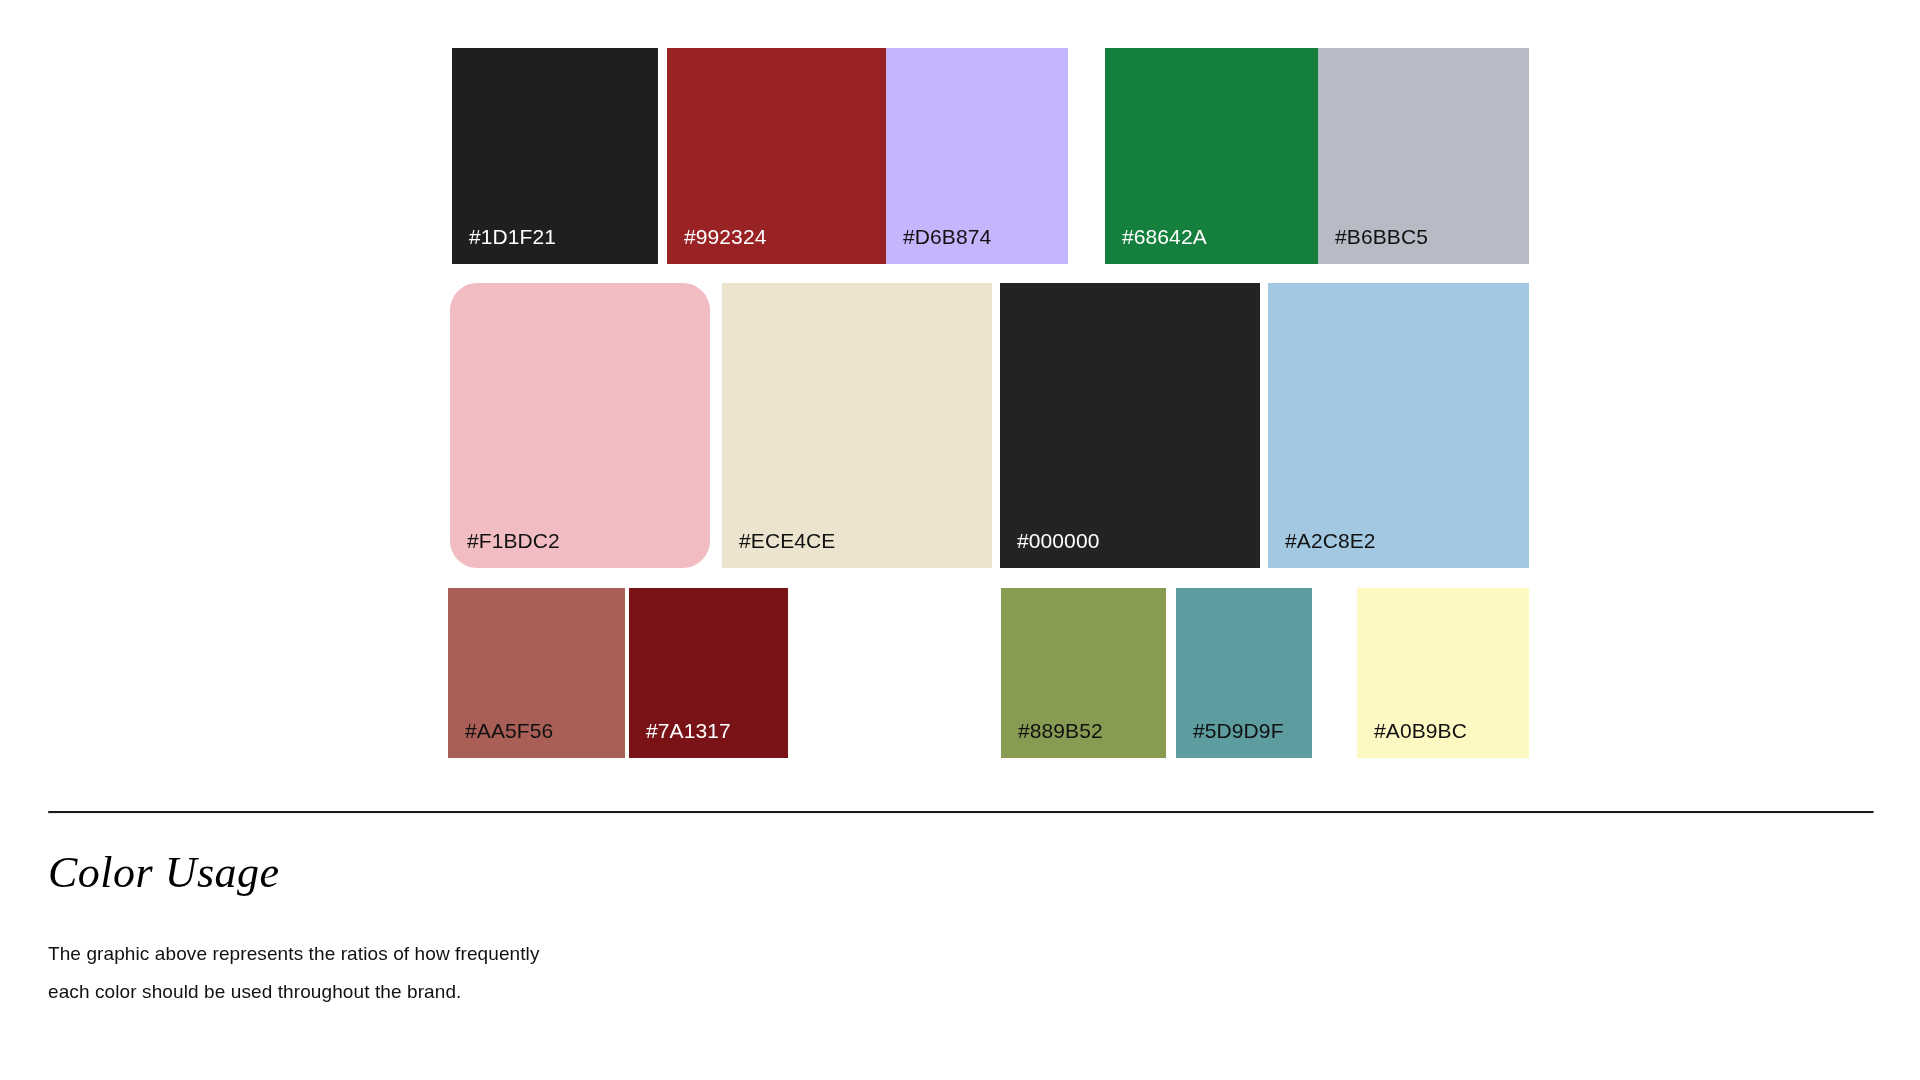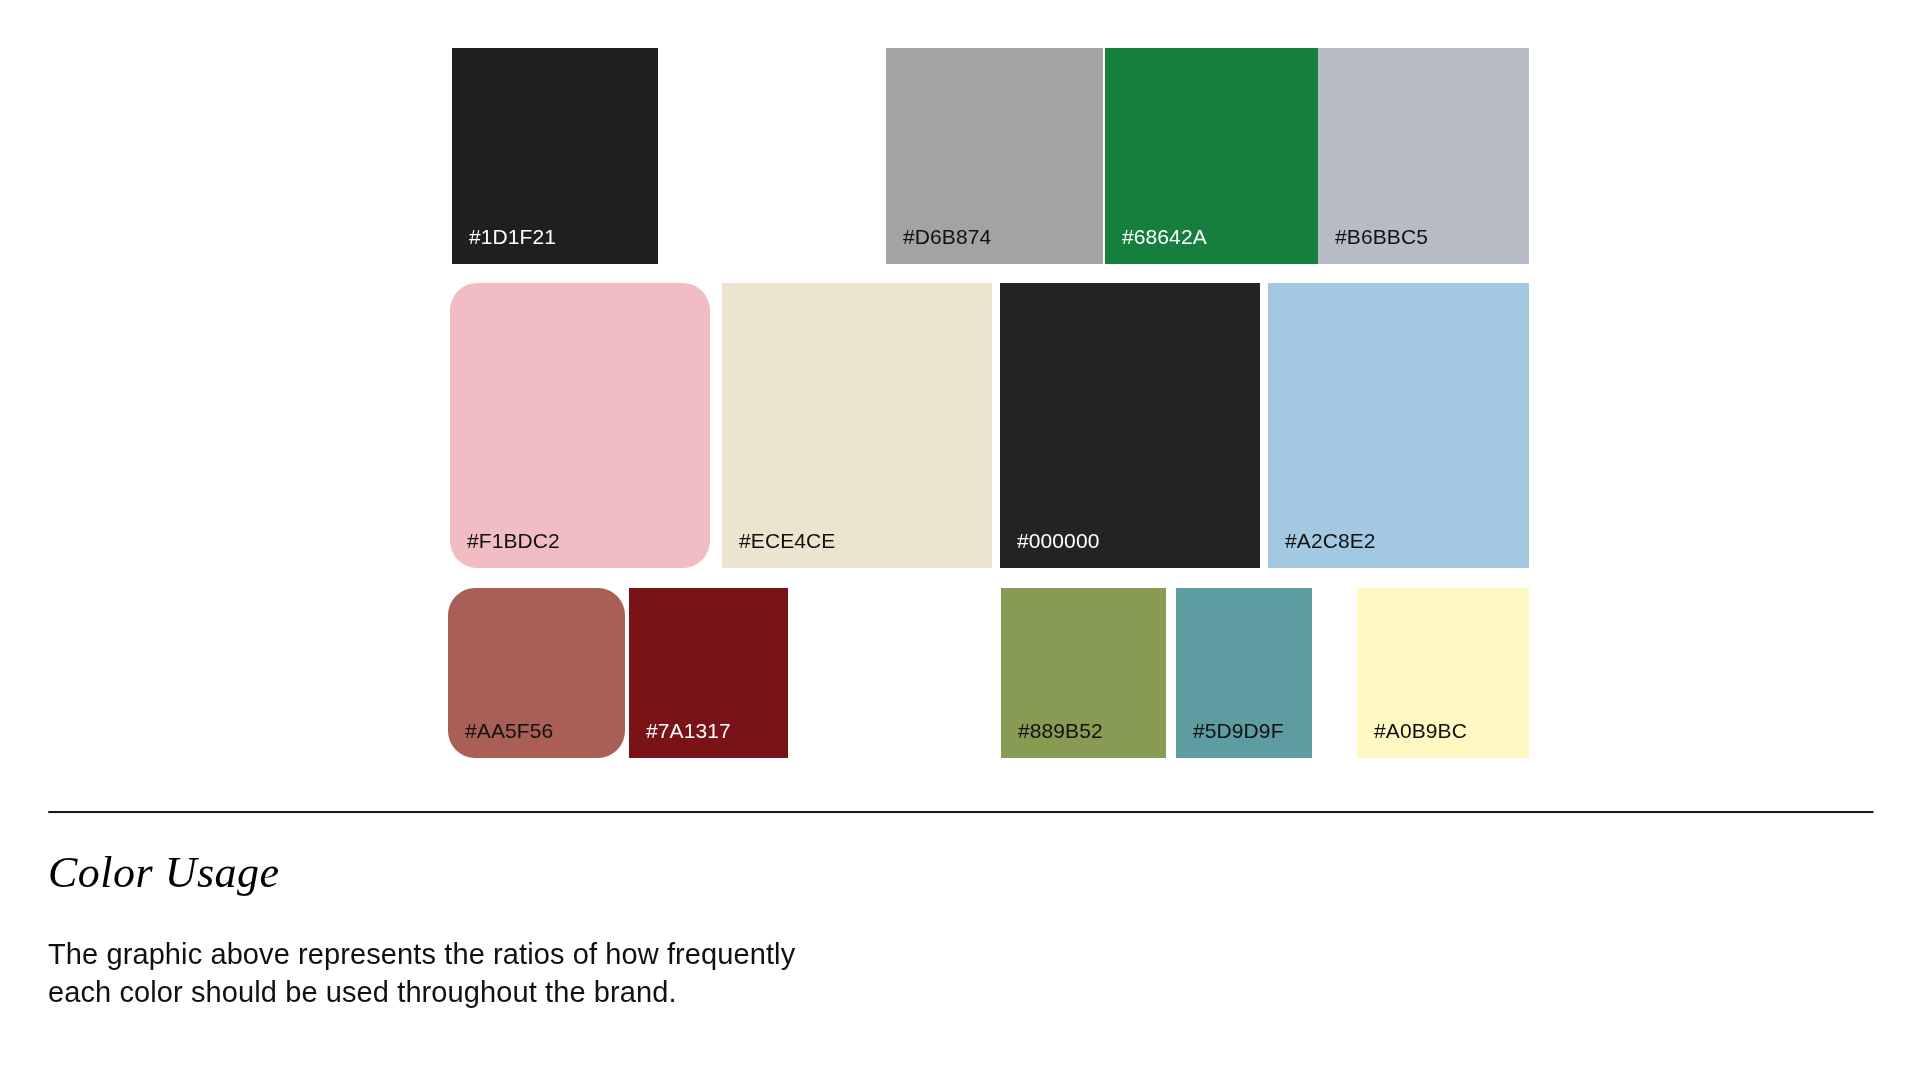--- a/index.html
+++ b/index.html
@@ -89,39 +89,42 @@
     font-weight: 400;
     font-size: 44px;
     line-height: 74px;
     color: #000000;
     letter-spacing: 0.5px;
   }
 
   #usage-body {
     margin-top: 25px;
     font-family: "Liberation Sans", sans-serif;
-    font-size: 29px;
+    font-size: 19px;
     line-height: 38px;
     color: #111111;
     letter-spacing: 0.1px;
   }
 
   #usage-body .line { display: block; white-space: nowrap; }
 </style>
 </head>
 <body>
 
 <div id="page">
 
   <section id="palette">
       <div class="swatch-row" style="top: 48px; height: 216px; width: 1920px;">
         <div class="swatch" style="left: 452px; width: 206px; background: rgb(29, 31, 33);">
           <span class="swatch-label label-light">#1D1F21</span>
         </div>
-        <div class="swatch" style="left: 886px; width: 217px; background: #a3a3a3;">
+        <div class="swatch" style="left: 667px; width: 225px; background: rgb(153, 35, 36);">
+          <span class="swatch-label label-light">#992324</span>
+        </div>
+        <div class="swatch" style="left: 886px; width: 182px; background: #c4b5fd;">
           <span class="swatch-label label-dark">#D6B874</span>
         </div>
         <div class="swatch" style="left: 1105px; width: 225px; background: #15803d;">
           <span class="swatch-label label-light">#68642A</span>
         </div>
         <div class="swatch" style="left: 1318px; width: 211px; background: rgb(182, 187, 197);">
           <span class="swatch-label label-dark">#B6BBC5</span>
         </div>
       </div>
       <div class="swatch-row" style="top: 283px; height: 285px; width: 1920px;">
@@ -132,21 +135,21 @@
           <span class="swatch-label label-dark">#ECE4CE</span>
         </div>
         <div class="swatch" style="left: 1000px; width: 260px; background: rgb(35, 35, 35);">
           <span class="swatch-label label-light">#000000</span>
         </div>
         <div class="swatch" style="left: 1268px; width: 261px; background: rgb(162, 200, 226);">
           <span class="swatch-label label-dark">#A2C8E2</span>
         </div>
       </div>
       <div class="swatch-row" style="top: 588px; height: 170px; width: 1920px;">
-        <div class="swatch" style="left: 448px; width: 177px; background: rgb(170, 95, 86); border-radius: 27px;">
+        <div class="swatch" style="left: 448px; width: 177px; background: rgb(170, 95, 86);">
           <span class="swatch-label label-dark">#AA5F56</span>
         </div>
         <div class="swatch" style="left: 629px; width: 159px; background: rgb(122, 19, 23);">
           <span class="swatch-label label-light">#7A1317</span>
         </div>
         <div class="swatch" style="left: 1001px; width: 165px; background: rgb(136, 155, 82);">
           <span class="swatch-label label-dark">#889B52</span>
         </div>
         <div class="swatch" style="left: 1176px; width: 136px; background: rgb(93, 157, 159);">
           <span class="swatch-label label-dark">#5D9D9F</span>

